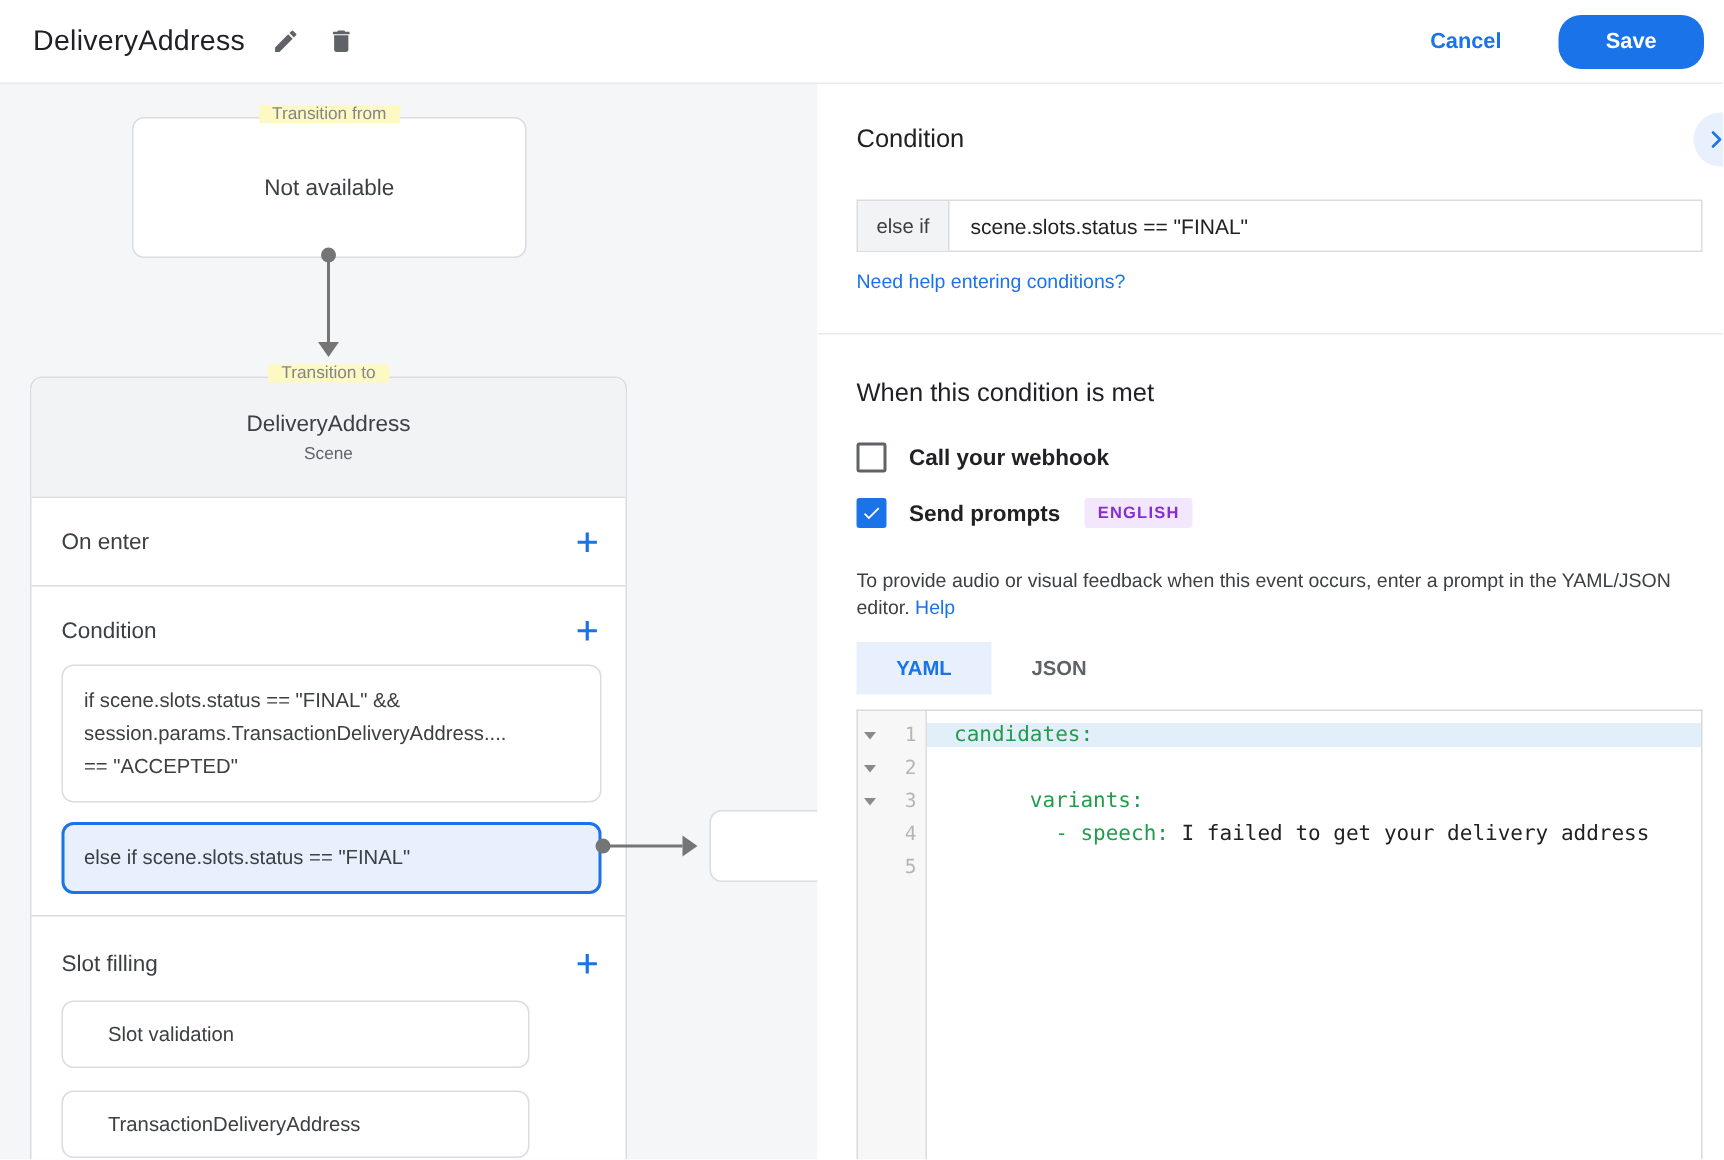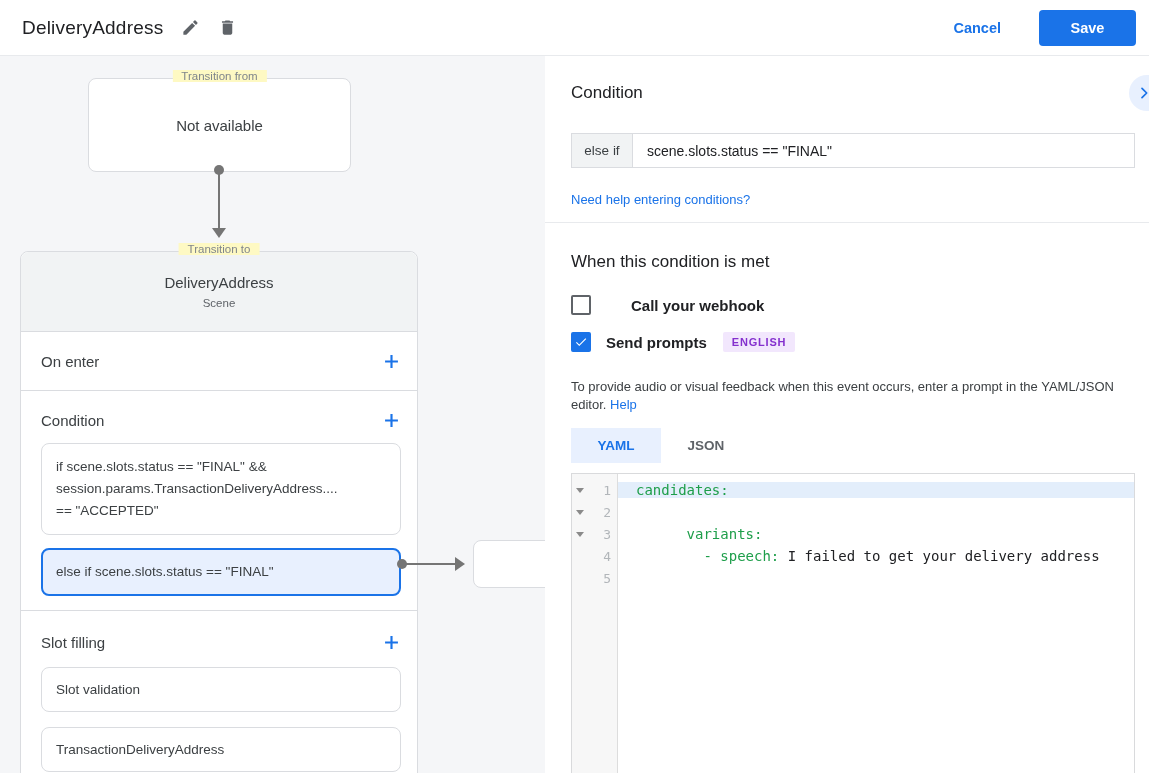--- a/index.html
+++ b/index.html
@@ -11,21 +11,21 @@
   .topbar { position:absolute; left:0; top:0; width:1149px; height:56px; background:#fff;
             border-bottom:1px solid #e8eaed; display:flex; align-items:center; }
   .page-title { font-size:19px; color:#202124; margin-left:22px; letter-spacing:.2px; }
   .icon-btn { background:none; border:none; cursor:pointer; padding:4px; display:flex; align-items:center; }
   .icon-btn.edit { margin-left:14px; }
   .icon-btn.del { margin-left:10px; }
   .topbar-right { margin-left:auto; display:flex; align-items:center; margin-right:13px; }
   .btn-cancel { background:none; border:none; color:#1a73e8; font-size:14.5px; font-weight:700;
                 cursor:pointer; padding:8px 18px; font-family:inherit; }
   .btn-save { background:#1a73e8; border:none; color:#fff; font-size:14.5px; font-weight:700;
-              cursor:pointer; border-radius:4px; width:97px; height:36px; margin-left:20px; font-family:inherit; }
+              cursor:pointer; border-radius:15px; width:97px; height:36px; margin-left:20px; font-family:inherit; }
 
   
   .left-panel { position:absolute; left:0; top:56px; width:545px; height:717px;
                 background:#f5f6f8; overflow:hidden; }
   .legend { position:absolute; top:-9px; left:50%; transform:translateX(-50%);
             background:#fef9c3; padding:0 9px; font-size:11.5px; color:#80868b; white-space:nowrap; }
   .from-box { position:absolute; left:88px; top:22px; width:263px; height:94px; background:#fff;
               border:1px solid #dadce0; border-radius:8px; display:flex; align-items:center; justify-content:center; }
   .from-box .val { font-size:15px; color:#3c4043; }
 
@@ -52,49 +52,49 @@
   .on-enter { height:59px; border-bottom:1px solid #dadce0; }
   .cond-sec { height:220px; border-bottom:1px solid #dadce0; padding-top:14px; }
   .cond-sec .row-head, .slot-sec .row-head { height:30px; }
   .slot-sec { padding-top:16px; }
 
   .rule-box { margin:8px 18px 0 20px; width:360px; background:#fff; border:1px solid #dadce0;
               border-radius:8px; padding:12px 14px; font-size:13.5px; color:#3c4043;
               line-height:22px; cursor:pointer; }
   .rule-box.selected { margin-top:13px; background:#e8f0fe; border:2px solid #1a73e8;
                        padding:12px 13px; height:48px; display:flex; align-items:center; }
-  .slot-box { margin:10px 18px 0 20px; width:360px; height:45px; background:#fff;
+  .slot-box { margin:10px 18px 0 20px; width:312px; height:45px; background:#fff;
               border:1px solid #dadce0; border-radius:8px; display:flex; align-items:center;
-              padding:0 14px; font-size:13.5px; color:#3c4043; cursor:pointer; }
+              padding:0 30px; font-size:13.5px; color:#3c4043; cursor:pointer; }
   .slot-box + .slot-box { margin-top:15px; }
 
   .target-box { position:absolute; left:473px; top:484px; width:92px; height:48px; background:#fff;
                 border:1px solid #dadce0; border-radius:8px; }
 
   
   .right-panel { position:absolute; left:545px; top:56px; width:604px; height:717px;
                  background:#fff; overflow:hidden; }
   .collapse-btn { position:absolute; left:584px; top:19px; width:36px; height:36px; border-radius:50%;
                   background:#e8f0fe; border:none; cursor:pointer; display:flex; align-items:center;
                   justify-content:flex-start; padding-left:7px; }
   .h1 { position:absolute; left:26px; top:27px; font-size:17px; color:#202124; font-weight:400; }
   .h2 { position:absolute; left:26px; top:196px; font-size:17px; color:#202124; font-weight:400; }
 
   .cond-row { position:absolute; left:26px; top:77px; width:564px; height:35px;
               border:1px solid #dadce0; display:flex; align-items:stretch; background:#fff; }
   .cond-prefix { width:61px; background:#f1f3f4; border-right:1px solid #dadce0; display:flex;
                  align-items:center; justify-content:center; font-size:13.5px; color:#3c4043; }
   .cond-value { flex:1; display:flex; align-items:center; padding-left:14px; font-size:14px;
                 color:#202124; cursor:text; }
-  .help-link { position:absolute; left:26px; top:136px; font-size:13px; color:#1a73e8;
+  .help-link { position:absolute; left:26px; top:124px; font-size:13px; color:#1a73e8;
                text-decoration:none; cursor:pointer; }
   .hdivider { position:absolute; left:0; top:166px; width:604px; border-top:1px solid #e8eaed; }
 
   .check-row { position:absolute; left:26px; display:flex; align-items:center; }
-  .check-row.webhook { top:239px;gap:25px; }
+  .check-row.webhook { top:239px; }
   .check-row.prompts { top:276px; }
   .cbx { width:20px; height:20px; border:2px solid #5f6368; border-radius:2px; background:#fff;
          cursor:pointer; flex:none; }
   .cbx.checked { border-color:#1a73e8; background:#1a73e8; display:flex; align-items:center; justify-content:center; }
   .check-label { font-size:15px; font-weight:700; color:#202124; margin-left:15px; }
   .lang-badge { margin-left:16px; background:#f2e7fd; color:#8430ce; font-size:11px; font-weight:700;
                 letter-spacing:.8px; padding:4px 9px; border-radius:2px; }
 
   .desc { position:absolute; left:26px; top:322px; width:566px; font-size:13px; line-height:17.5px;
           color:#3c4043; }

